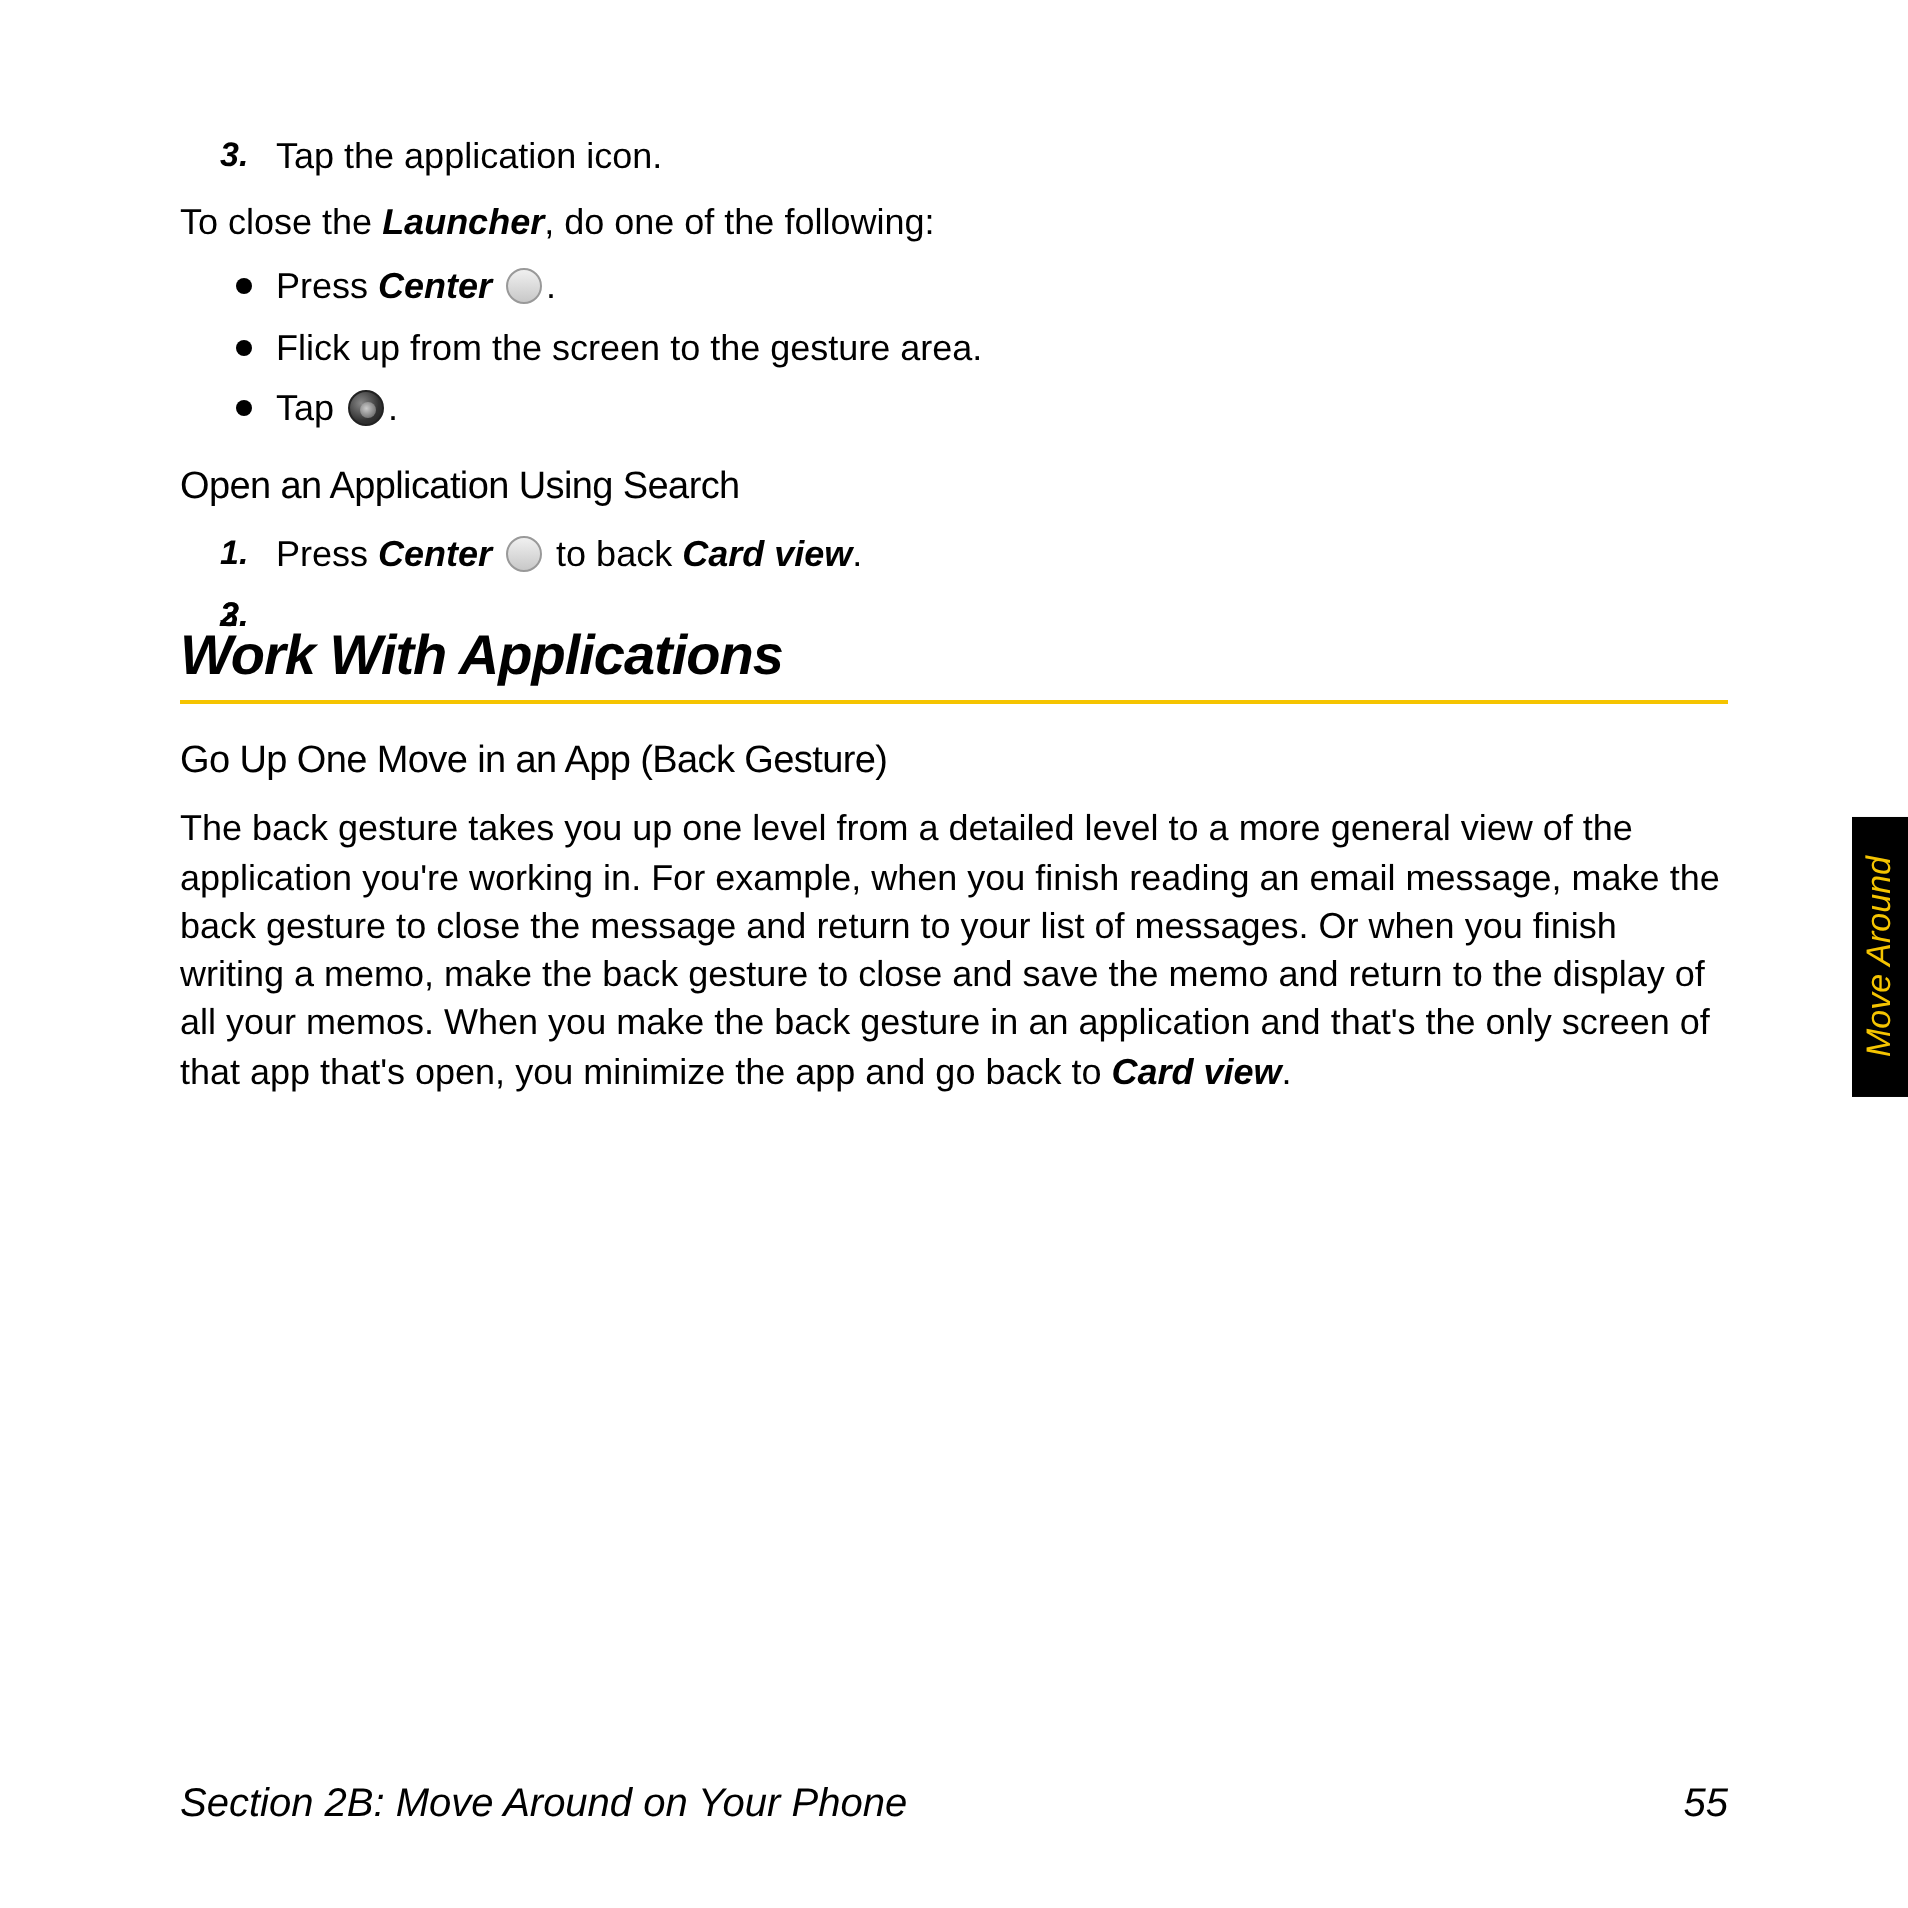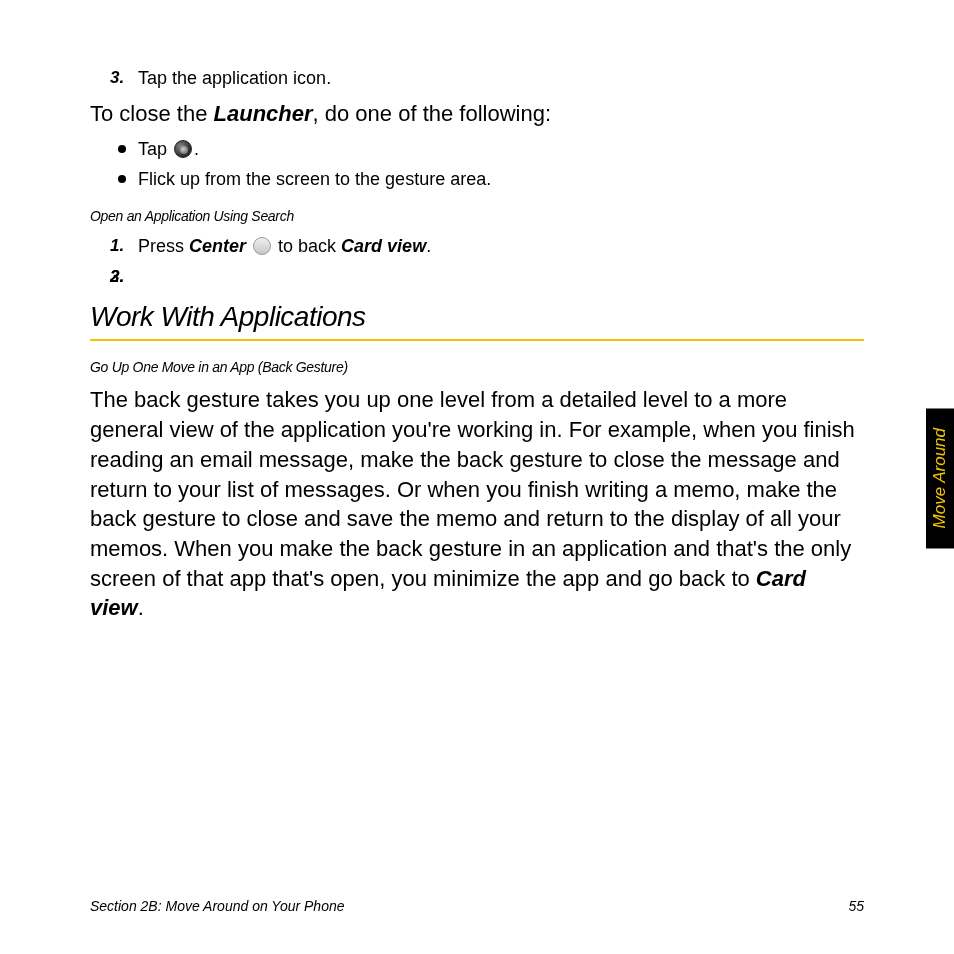--- a/index.html
+++ b/index.html
@@ -5,30 +5,30 @@
   * { box-sizing: border-box; margin: 0; padding: 0; }
   html, body { width: 954px; height: 954px; background: #fff; font-family: Arial, Helvetica, sans-serif; color: #000; }
   .page { position: relative; width: 954px; height: 954px; padding: 60px 90px 50px 90px; }
   .content { position: relative; }
   ol.numbered { list-style: none; padding-left: 38px; }
   ol.numbered > li { position: relative; margin: 6px 0; font-size: 18px; line-height: 1.4; }
   ol.numbered > li .num { position: absolute; left: -28px; top: 0; font-weight: bold; font-style: italic; font-size: 17px; }
   ul.bulleted { list-style: none; padding-left: 38px; }
   ul.bulleted > li { position: relative; margin: 5px 0; font-size: 18px; line-height: 1.4; }
   ul.bulleted > li::before { content: ""; position: absolute; left: -20px; top: 8px; width: 8px; height: 8px; background: #000; border-radius: 50%; }
-  .para { font-size: 22px; line-height: 1.35; margin: 8px 0; }
+  .para { font-size: 18px; line-height: 1.35; margin: 8px 0; }
   .bolditalic { font-weight: bold; font-style: italic; }
-  .h2 { font-size: 28px; font-style: italic; font-weight: 400; margin-top: 42px; margin-bottom: 6px; font-family: "Helvetica Neue", Arial, sans-serif; letter-spacing: -0.5px; }
+  .h2 { font-size: 28px; font-style: italic; font-weight: 700; margin-top: 22px; margin-bottom: 6px; font-family: "Helvetica Neue", Arial, sans-serif; letter-spacing: -0.5px; }
   .h2-rule { border: none; border-top: 2px solid #f5c400; margin-bottom: 18px; }
-  .h3 { font-size: 14px; font-style: italic; font-weight: 500; margin: 16px 0 10px 0; font-family: "Helvetica Neue", Arial, sans-serif; letter-spacing: -0.3px; }
+  .h3 { font-size: 19px; font-weight: 500; margin: 16px 0 10px 0; font-family: "Helvetica Neue", Arial, sans-serif; letter-spacing: -0.3px; }
   .icon-circle { display: inline-block; width: 18px; height: 18px; border-radius: 50%; background: linear-gradient(#f0f0f0,#c8c8c8); border: 1px solid #999; vertical-align: -3px; margin: 0 2px; }
   .icon-dark { display: inline-block; width: 18px; height: 18px; border-radius: 50%; background: radial-gradient(circle at 35% 35%, #888, #333 60%, #222); border: 1px solid #222; vertical-align: -3px; margin: 0 2px; position: relative; }
   .icon-dark::after { content: ""; position: absolute; left: 5px; top: 5px; width: 8px; height: 8px; border-radius: 50%; background: radial-gradient(circle at 40% 40%, #ccc, #555); }
   .side-tab { position: absolute; right: 0; top: 408px; background: #000; color: #f5c400; font-style: italic; font-size: 17px; padding: 20px 4px; writing-mode: vertical-rl; transform: rotate(180deg); font-family: Arial, sans-serif; }
-  .footer { position: absolute; bottom: 40px; left: 90px; right: 90px; display: flex; justify-content: space-between; font-style: italic; font-size: 14px; }
+  .footer { position: absolute; bottom: 40px; left: 90px; right: 90px; display: flex; justify-content: space-between; font-style: italic; font-size: 20px; }
   .indent { margin-left: 10px; }
 </style>
 </head>
 <body>
 
 <div class="page">
   <div class="content">
 
     <ol class="numbered indent">
       <li>
@@ -36,24 +36,28 @@
         <span>Tap the application icon.</span>
       </li>
     </ol>
 
     <p class="para">
       <span>To close the </span><span class="bolditalic">Launcher</span><span>, do one of the following:</span>
     </p>
 
     <ul class="bulleted indent">
       <li>
-        <span>Tap </span><span class="icon-dark"></span><span>.</span>
+        <span>Press </span><span class="bolditalic">Center</span>
+        <span class="icon-circle"></span><span>.</span>
       </li>
       <li>
         <span>Flick up from the screen to the gesture area.</span>
+      </li>
+      <li>
+        <span>Tap </span><span class="icon-dark"></span><span>.</span>
       </li>
     </ul>
 
     <h3 class="h3">Open an Application Using Search</h3>
 
     <ol class="numbered indent">
       <li>
         <span class="num">1.</span>
         <span>Press </span><span class="bolditalic">Center</span>
         <span class="icon-circle"></span><span> to back </span><span class="bolditalic">Card view</span><span>.</span>

